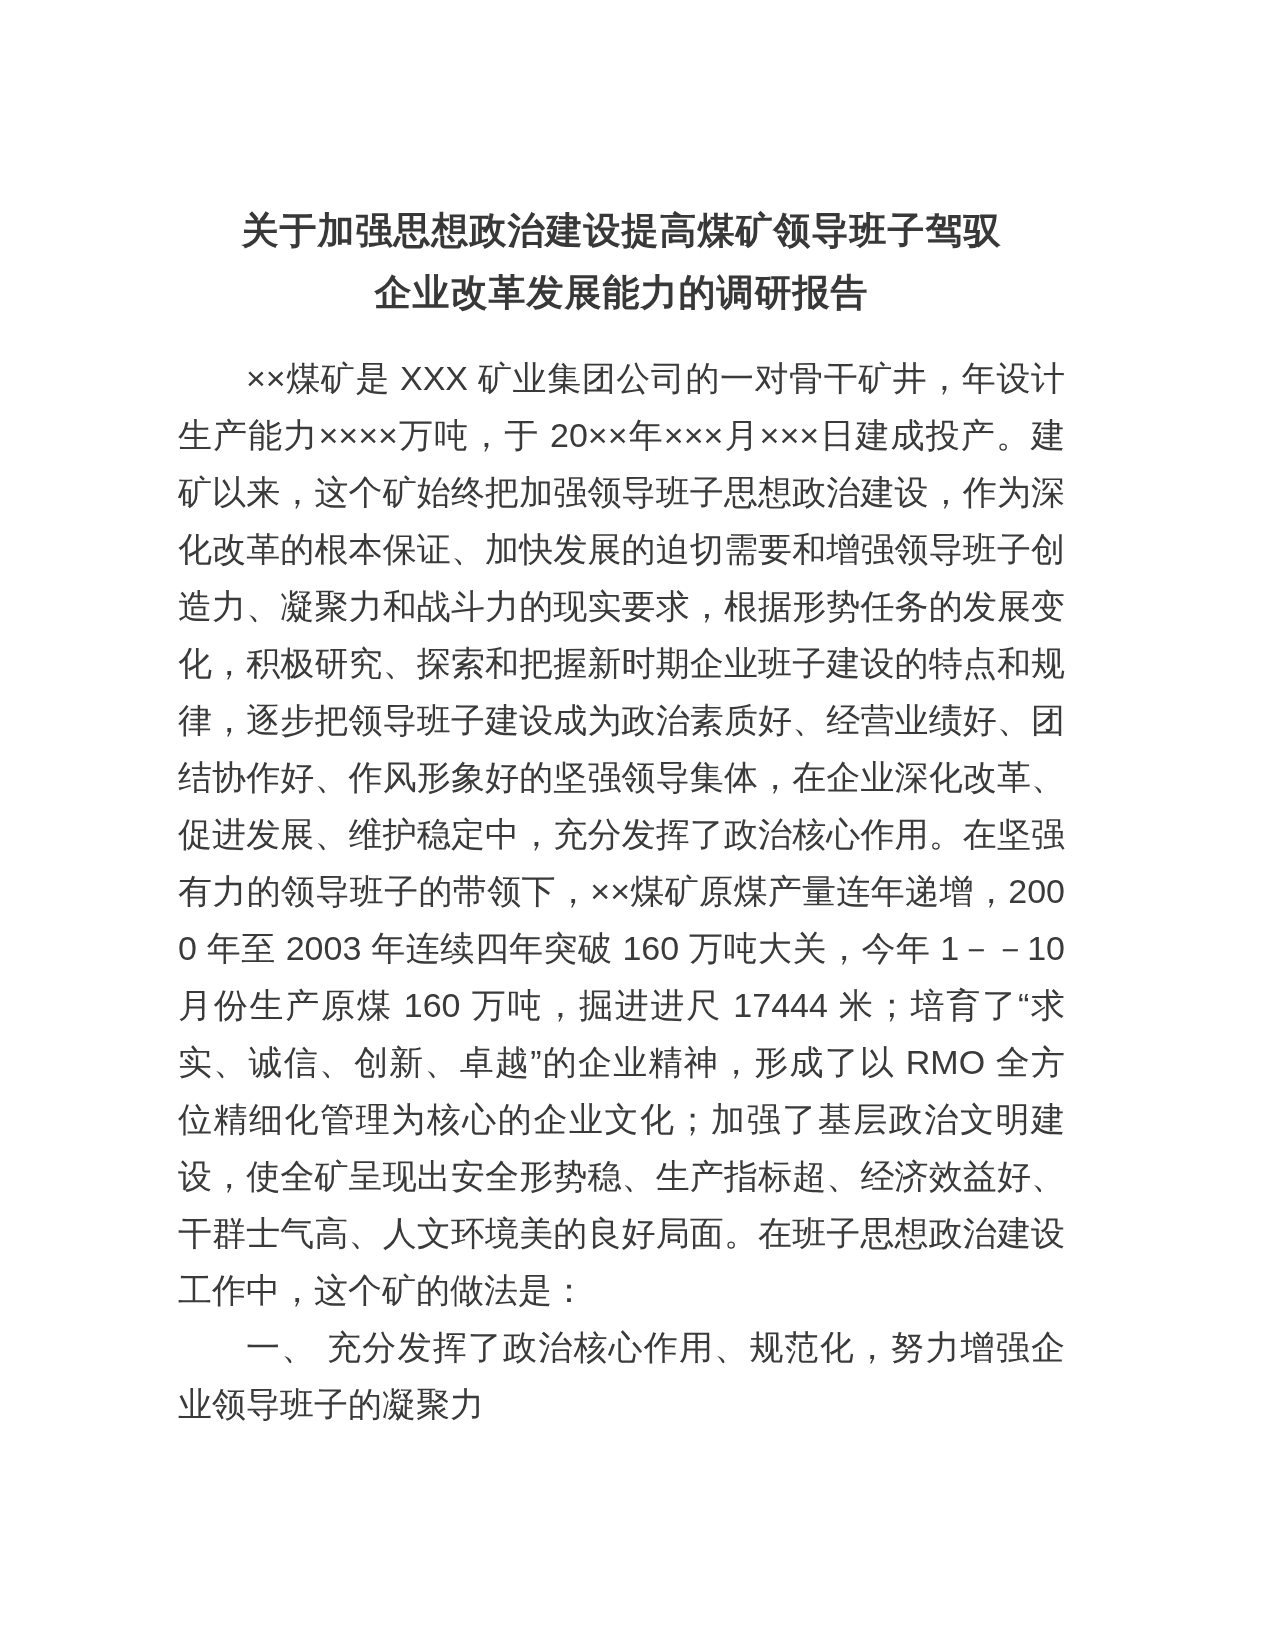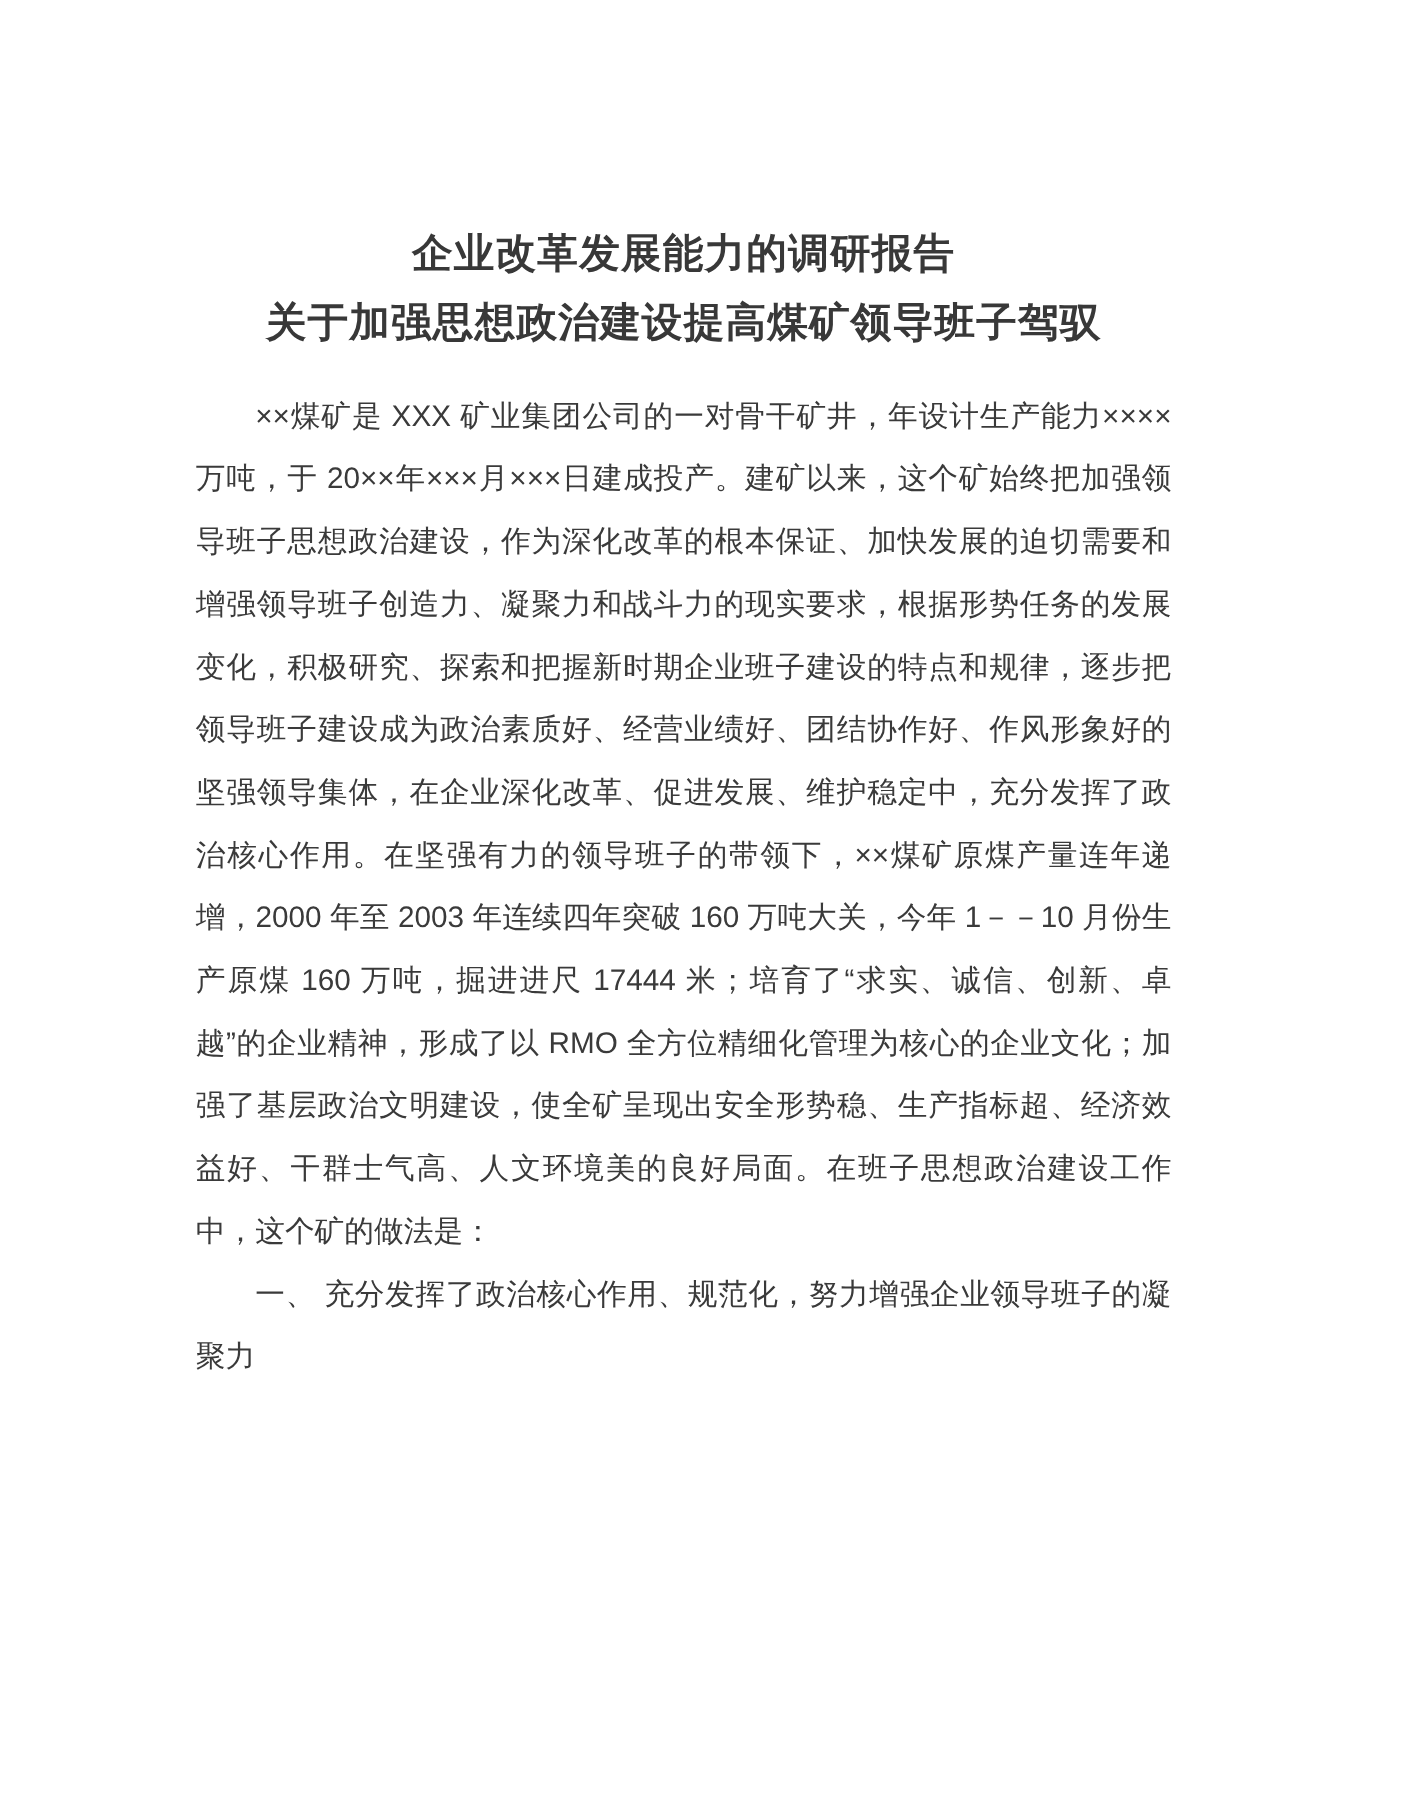--- a/index.html
+++ b/index.html
@@ -21,33 +21,33 @@
     font-size: 37px;
     font-weight: 700;
     text-align: center;
     line-height: 62px;
     letter-spacing: 1px;
     color: #383838;
     margin-bottom: 26px;
   }
   .title-line { display: block; }
   .body-para {
-    font-size: 27px;
+    font-size: 34px;
     line-height: 57px;
     text-align: justify;
     text-indent: 2em;
     color: #3a3a3a;
     word-break: break-all;
   }
 </style>
 </head>
 <body>
 
 <div class="page">
   <h1 class="doc-title">
+    <span class="title-line">关于加强思想政治建设提高煤矿领导班子驾驭</span>
     <span class="title-line">企业改革发展能力的调研报告</span>
-    <span class="title-line">关于加强思想政治建设提高煤矿领导班子驾驭</span>
   </h1>
 
   <p class="body-para">××煤矿是 XXX 矿业集团公司的一对骨干矿井，年设计生产能力××××万吨，于 20××年×××月×××日建成投产。建矿以来，这个矿始终把加强领导班子思想政治建设，作为深化改革的根本保证、加快发展的迫切需要和增强领导班子创造力、凝聚力和战斗力的现实要求，根据形势任务的发展变化，积极研究、探索和把握新时期企业班子建设的特点和规律，逐步把领导班子建设成为政治素质好、经营业绩好、团结协作好、作风形象好的坚强领导集体，在企业深化改革、促进发展、维护稳定中，充分发挥了政治核心作用。在坚强有力的领导班子的带领下，××煤矿原煤产量连年递增，2000 年至 2003 年连续四年突破 160 万吨大关，今年 1－－10 月份生产原煤 160 万吨，掘进进尺 17444 米；培育了“求实、诚信、创新、卓越”的企业精神，形成了以 RMO 全方位精细化管理为核心的企业文化；加强了基层政治文明建设，使全矿呈现出安全形势稳、生产指标超、经济效益好、干群士气高、人文环境美的良好局面。在班子思想政治建设工作中，这个矿的做法是：</p>
 
   <p class="body-para">一、 充分发挥了政治核心作用、规范化，努力增强企业领导班子的凝聚力</p>
 </div>
 
 </body></html>

